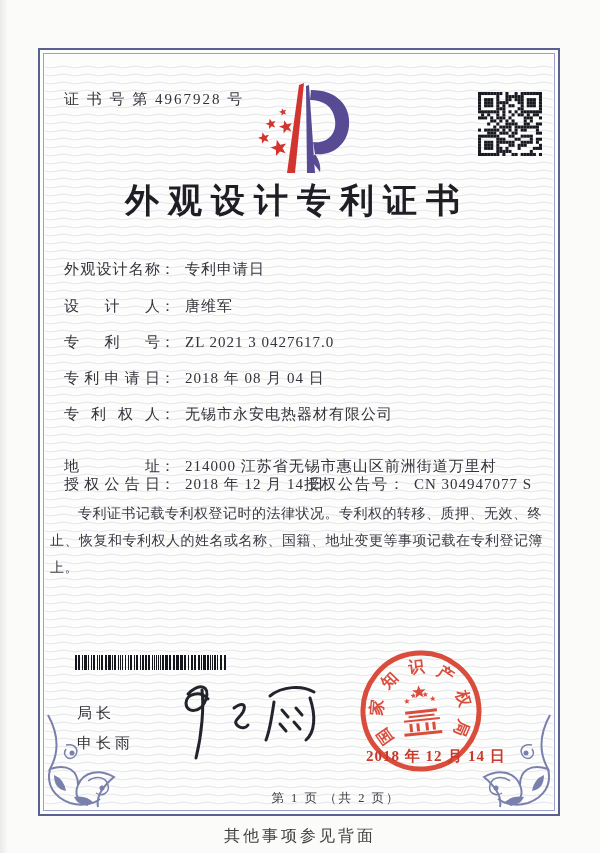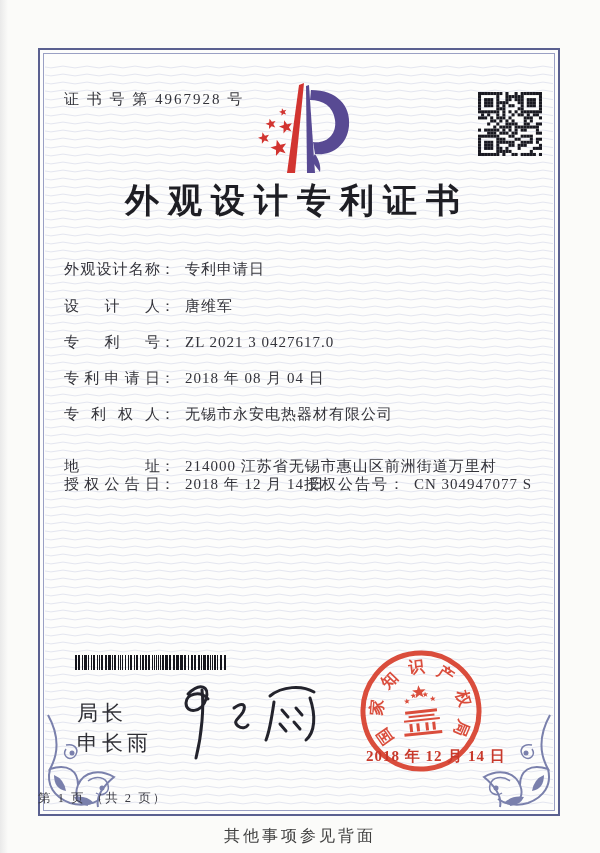--- a/index.html
+++ b/index.html
@@ -32,31 +32,31 @@
     display:inline-block;width:96px;text-align:justify;text-align-last:justify;
     vertical-align:top;
   }
   .fvalue{margin-left:10px;letter-spacing:1px;}
   .paras{
     position:absolute;left:50px;top:500px;width:500px;
     font-size:14px;line-height:27px;color:#3a3a42;letter-spacing:0.5px;
   }
   .paras p{margin:0;text-indent:2em;}
   .barcode{position:absolute;left:75px;top:655px;}
-  .director-block{position:absolute;left:77px;top:698px;font-size:21px;color:#2f2f35;}
+  .director-block{position:absolute;left:77px;top:698px;font-size:15px;color:#2f2f35;}
   .director-block div{letter-spacing:4px;line-height:30px;}
   .signature{position:absolute;left:158px;top:672px;}
   .seal{position:absolute;left:358px;top:648px;transform:rotate(-6deg);opacity:.93;}
   .seal-date{
     position:absolute;left:366px;top:747px;color:#c8392b;font-size:15px;
     letter-spacing:1px;font-weight:bold;
   }
   .page-info{
-    position:absolute;left:38px;top:790px;width:518px;text-align:left;
-    font-size:12.5px;color:#3a3a42;letter-spacing:2px;
+    position:absolute;left:38px;top:790px;width:518px;text-align:center;
+    font-size:12.5px;color:#3a3a42;letter-spacing:2px;padding-left:39px;
   }
   .back-note{
     position:absolute;left:0;top:826px;width:600px;text-align:center;
     font-size:16px;color:#404040;letter-spacing:3px;
   }
   .flourish{position:absolute;bottom:4px;}
   .flourish.left{left:4px;}
   .flourish.right{right:4px;transform:scaleX(-1);}
   .logo{position:absolute;left:243px;top:82px;}
   .qr{position:absolute;left:478px;top:92px;}
@@ -473,20 +473,21 @@
   <div class="frow" style="top:45px"><span class="flabel">设 计 人</span><span>：</span><span class="fvalue">唐维军</span></div>
   <div class="frow" style="top:81px"><span class="flabel">专 利 号</span><span>：</span><span class="fvalue">ZL 2021 3 0427617.0</span></div>
   <div class="frow" style="top:117px"><span class="flabel">专利申请日</span><span>：</span><span class="fvalue">2018 年 08 月 04 日</span></div>
   <div class="frow" style="top:153px"><span class="flabel">专 利 权 人</span><span>：</span><span class="fvalue">无锡市永安电热器材有限公司</span></div>
   <div class="frow" style="top:205px"><span class="flabel">地 址</span><span>：</span><span class="fvalue">214000 江苏省无锡市惠山区前洲街道万里村</span></div>
   <div class="frow" style="top:223px"><span class="flabel">授权公告日</span><span>：</span><span class="fvalue">2018 年 12 月 14 日</span></div>
   <div class="frow" style="top:223px;left:240px"><span style="letter-spacing:2px">授权公告号</span><span>：</span><span class="fvalue">CN 304947077 S</span></div>
 </div>
 
 <div class="paras">
+  <p>专利证书记载专利权登记时的法律状况。专利权的转移、质押、无效、终止、恢复和专利权人的姓名或名称、国籍、地址变更等事项记载在专利登记簿上。</p>
 </div>
 
 <svg id="barcode" class="barcode" width="154" height="16">
     <rect x="0" y="0" width="2" height="15" fill="#15151c"></rect>
     <rect x="3" y="0" width="2" height="15" fill="#15151c"></rect>
     <rect x="7" y="0" width="1" height="15" fill="#15151c"></rect>
     <rect x="9" y="0" width="3" height="15" fill="#15151c"></rect>
     <rect x="13" y="0" width="1" height="15" fill="#15151c"></rect>
     <rect x="16" y="0" width="1" height="15" fill="#15151c"></rect>
     <rect x="18" y="0" width="2" height="15" fill="#15151c"></rect>

